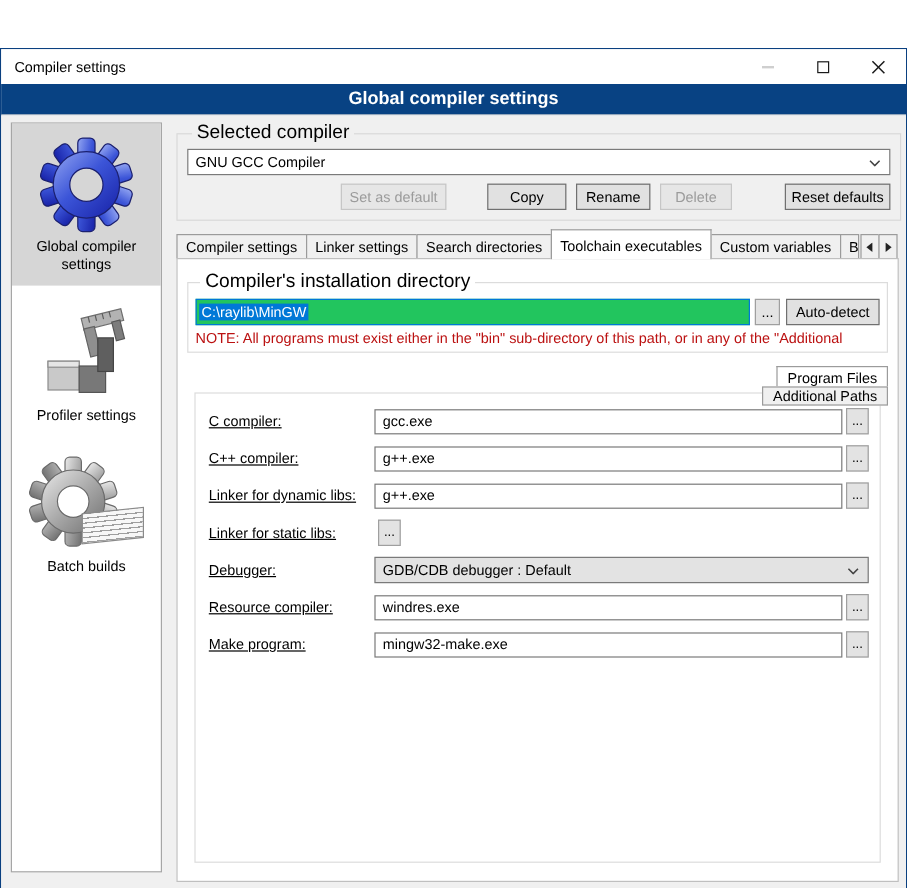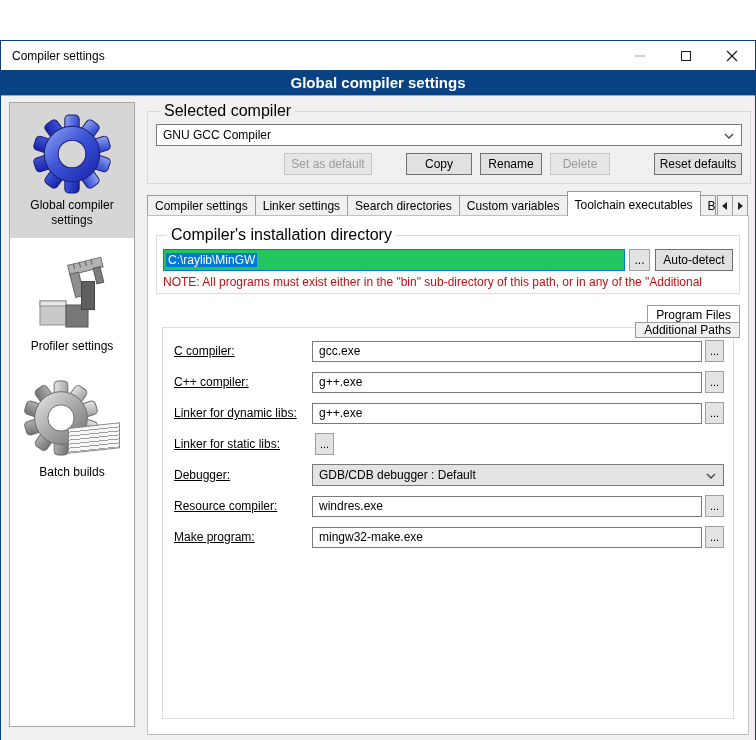--- a/index.html
+++ b/index.html
@@ -223,22 +223,22 @@
           <div class="btn b-rename">Rename</div>
           <div class="btn disabled b-delete">Delete</div>
           <div class="btn b-reset">Reset defaults</div>
         </div>
       </fieldset>
 
       <div class="tabs">
         <div class="tab">Compiler settings</div>
         <div class="tab">Linker settings</div>
         <div class="tab">Search directories</div>
+        <div class="tab active">Toolchain executables</div>
         <div class="tab">Custom variables</div>
-        <div class="tab active">Toolchain executables</div>
         <div class="tab clipped">Build options</div>
         <div class="tab-arrows">
           <div class="arrow-btn">
             <svg width="8" height="8">
                 <path d="M6 0 L1 4 L6 8 Z" fill="#222"></path>
               </svg>
           </div>
           <div class="arrow-btn">
             <svg width="8" height="8">
                 <path d="M2 0 L7 4 L2 8 Z" fill="#222"></path>

